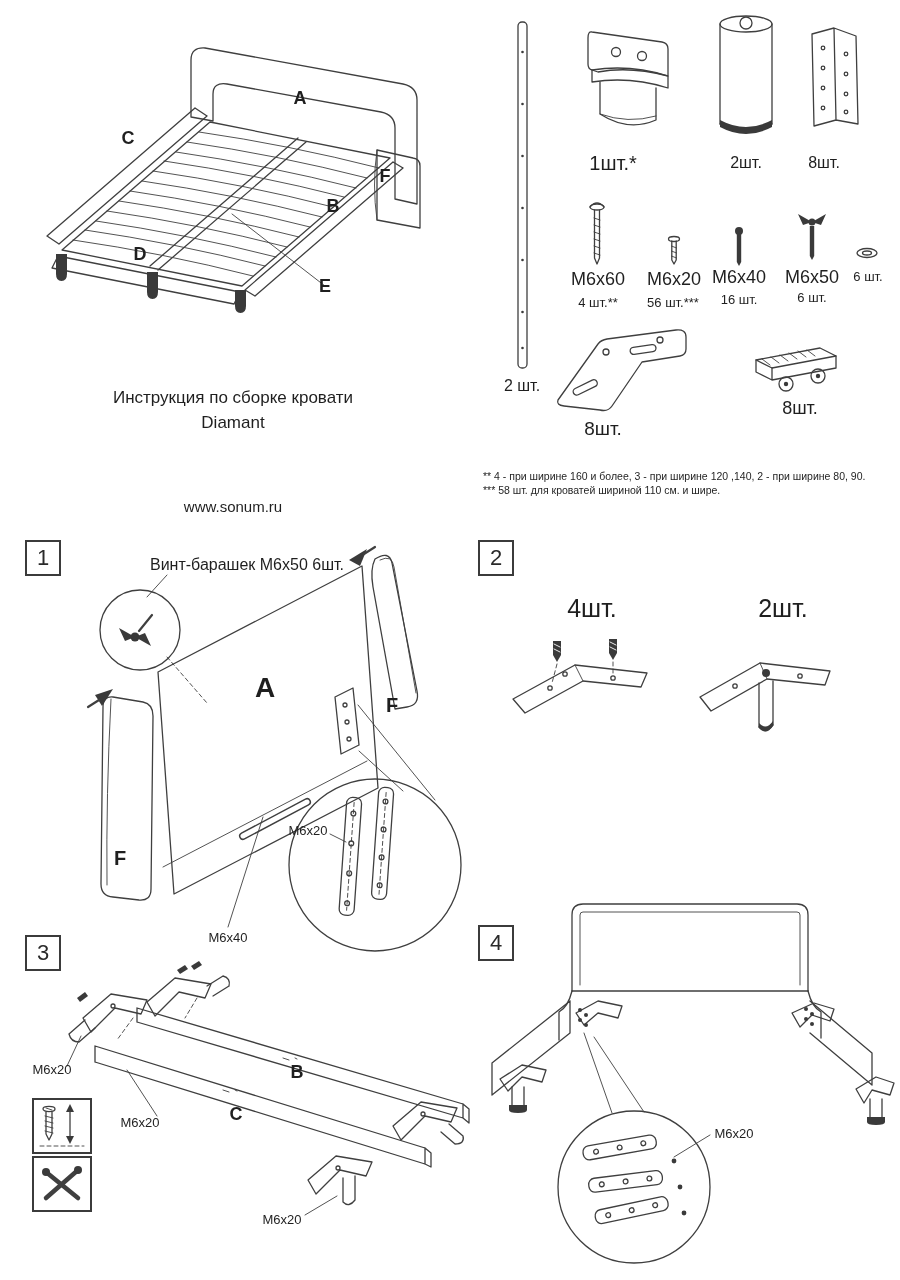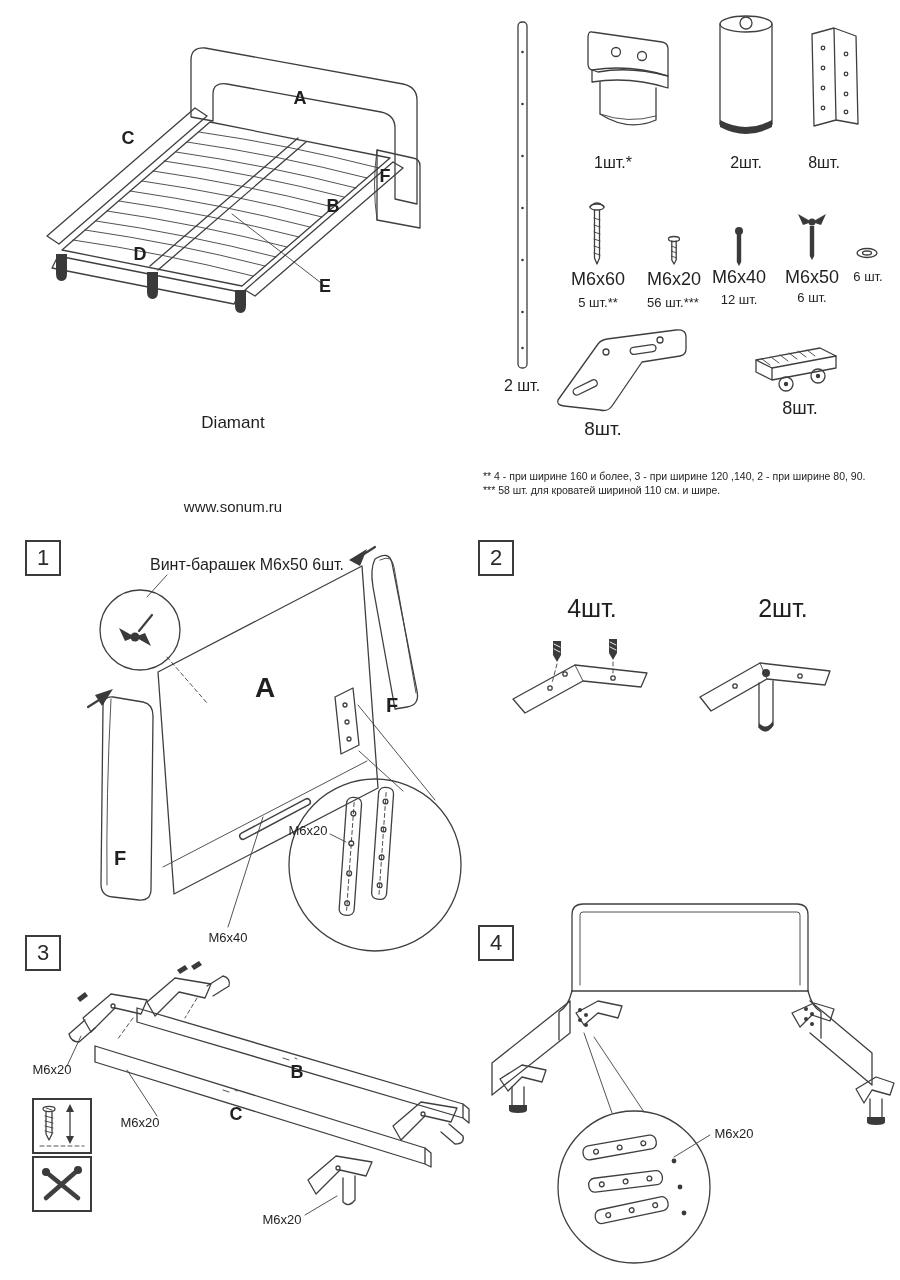--- a/index.html
+++ b/index.html
@@ -69,20 +69,21 @@
     <line class="thin" x1="300" y1="268" x2="207" y2="196"></line>
   </svg>
 
   <div class="lbl center letter" style="left:300px;top:98px">A</div>
   <div class="lbl center letter" style="left:128px;top:138px">C</div>
   <div class="lbl center letter" style="left:385px;top:176px">F</div>
   <div class="lbl center letter" style="left:333px;top:206px">B</div>
   <div class="lbl center letter" style="left:140px;top:254px">D</div>
   <div class="lbl center letter" style="left:325px;top:286px">E</div>
 
+  <div class="lbl center" style="left:233px;top:398px;font-size:17px">Инструкция по сборке кровати</div>
   <div class="lbl center" style="left:233px;top:423px;font-size:17px">Diamant</div>
   <div class="lbl center" style="left:233px;top:506px;font-size:15px">www.sonum.ru</div>
 
   <svg class="draw" style="left:480px;top:8px" width="410" height="432" viewBox="0 0 410 432">
     <g>
       <rect x="38" y="14" width="9" height="346" rx="4"></rect>
       <circle class="fill" cx="42.5" cy="44" r="1.3"></circle>
         <circle class="fill" cx="42.5" cy="96" r="1.3"></circle>
       <circle class="fill" cx="42.5" cy="148" r="1.3"></circle>
         <circle class="fill" cx="42.5" cy="200" r="1.3"></circle>
@@ -152,30 +153,30 @@
       <path class="thin" d="M282,351 L290,357 M291,349 L299,355 M300,347 L308,353 M309,345 L317,351 M318,343 L326,349 M327,342 L335,348"></path>
       <path d="M276,352 L276,364 L292,372 L292,360 M292,372 L356,360 L356,348"></path>
       <circle cx="306" cy="376" r="7"></circle>
         <circle class="fill" cx="306" cy="376" r="2.2"></circle>
       <circle cx="338" cy="368" r="7"></circle>
         <circle class="fill" cx="338" cy="368" r="2.2"></circle>
     </g>
   </svg>
 
   <div class="lbl center" style="left:522px;top:386px;font-size:16px">2 шт.</div>
-  <div class="lbl center" style="left:613px;top:163px;font-size:16px">1шт.*</div>
+  <div class="lbl center" style="left:613px;top:163px;font-size:20px">1шт.*</div>
   <div class="lbl center" style="left:746px;top:163px;font-size:16px">2шт.</div>
   <div class="lbl center" style="left:824px;top:163px;font-size:16px">8шт.</div>
 
   <div class="lbl center" style="left:598px;top:279px;font-size:18px">М6х60</div>
-  <div class="lbl center" style="left:598px;top:302px;font-size:13px">5 шт.**</div>
+  <div class="lbl center" style="left:598px;top:302px;font-size:13px">4 шт.**</div>
   <div class="lbl center" style="left:674px;top:279px;font-size:18px">М6х20</div>
   <div class="lbl center" style="left:673px;top:302px;font-size:13px">56 шт.***</div>
   <div class="lbl center" style="left:739px;top:277px;font-size:18px">М6х40</div>
-  <div class="lbl center" style="left:739px;top:299px;font-size:13px">12 шт.</div>
+  <div class="lbl center" style="left:739px;top:299px;font-size:13px">16 шт.</div>
   <div class="lbl center" style="left:812px;top:277px;font-size:18px">М6х50</div>
   <div class="lbl center" style="left:812px;top:297px;font-size:13px">6 шт.</div>
   <div class="lbl center" style="left:868px;top:276px;font-size:13px">6 шт.</div>
   <div class="lbl center" style="left:603px;top:429px;font-size:19px">8шт.</div>
   <div class="lbl center" style="left:800px;top:408px;font-size:18px">8шт.</div>
 
   <div class="lbl" style="left:483px;top:470px;font-size:10.5px">** 4 - при ширине 160 и более, 3 - при ширине 120 ,140, 2 - при ширине 80, 90.</div>
   <div class="lbl" style="left:483px;top:484px;font-size:10.5px">*** 58 шт. для кроватей шириной 110 см. и шире.</div>
 
   <div class="stepnum" style="left:25px;top:540px">1</div>

